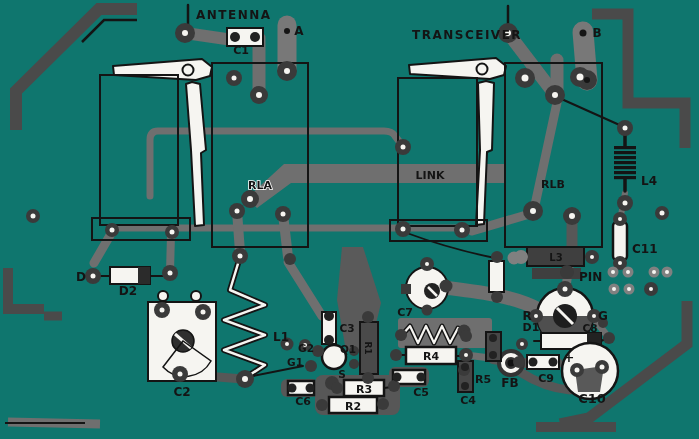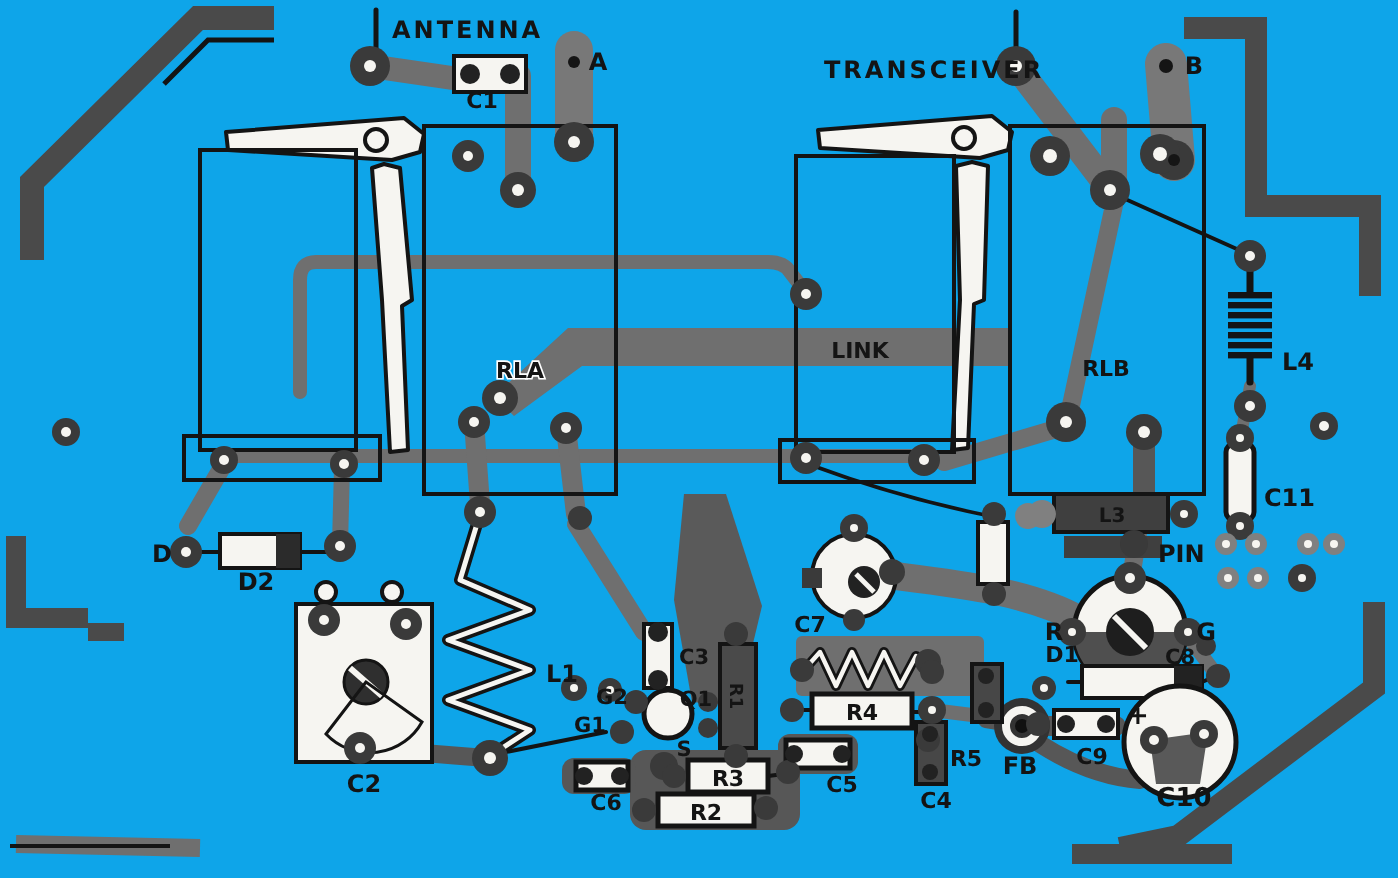--- a/index.html
+++ b/index.html
@@ -1,16 +1,16 @@
 <!DOCTYPE html>
 <html><head>
 <meta charset="utf-8">
 <style>
   html,body{margin:0;padding:0;background:#e8e8e4;}
-  #stage{position:relative;width:699px;height:439px;background:#0ea5e9;overflow:hidden;
+  #stage{position:relative;width:699px;height:439px;background:#0f766e;overflow:hidden;
          font-family:"DejaVu Sans", sans-serif;}
   svg{position:absolute;left:0;top:0;}
   text{font-family:"DejaVu Sans", sans-serif;font-weight:bold;fill:#141414;}
   .wide{letter-spacing:1.5px;}
   .onband{paint-order:stroke;stroke:#ffffff;stroke-width:1.6px;}
 </style>
 </head>
 <body>
 
 <div id="stage">

